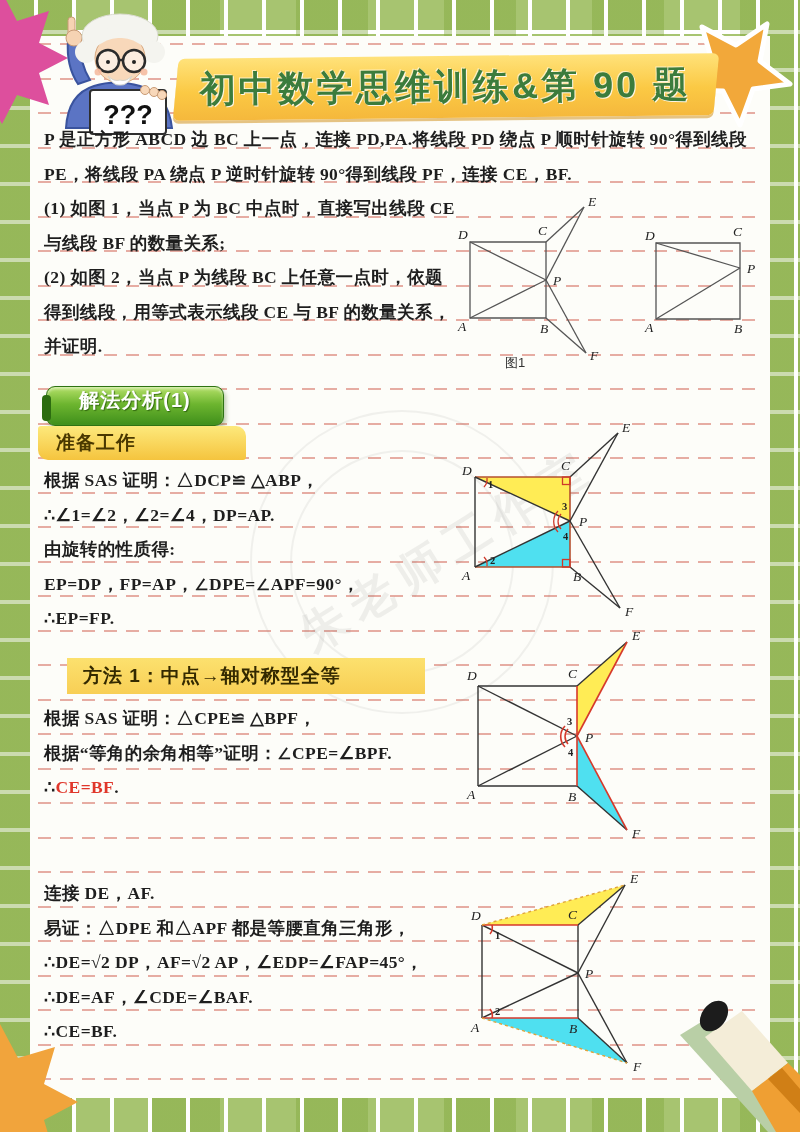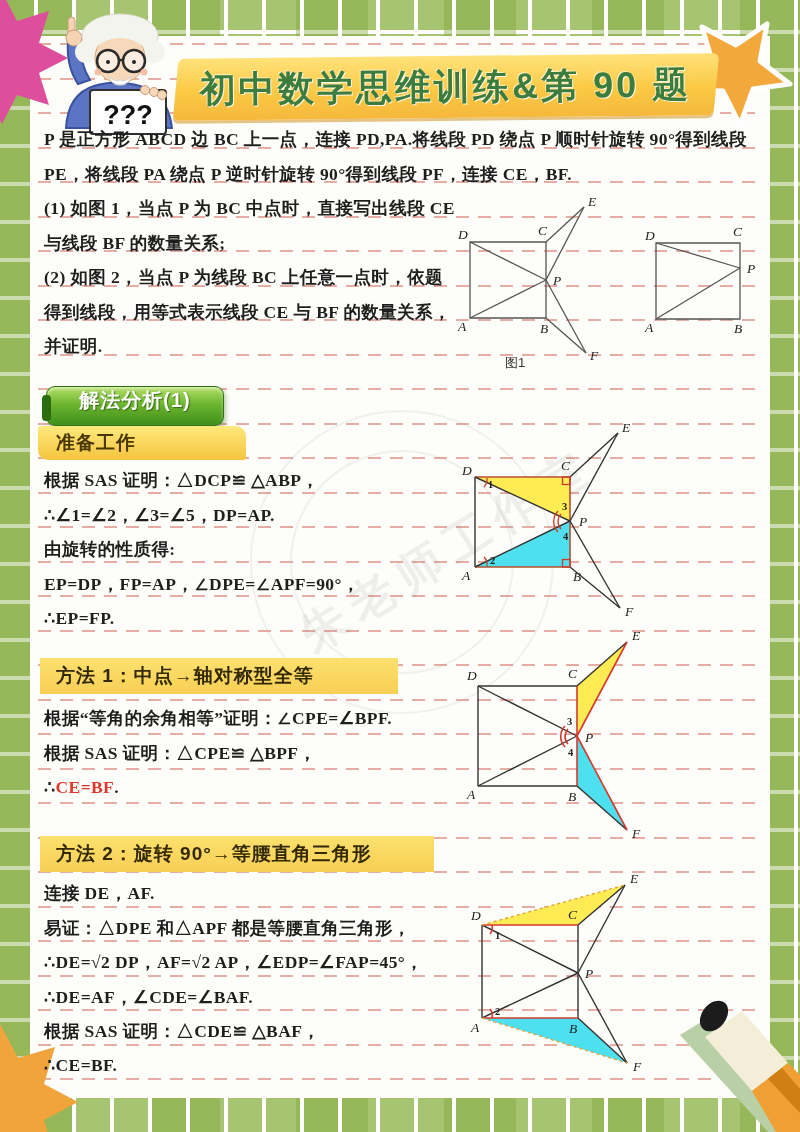--- a/index.html
+++ b/index.html
@@ -35,21 +35,21 @@
   .badge-green::before{content:"";position:absolute;left:-5px;top:8px;width:9px;height:26px;
     background:#2c6c10;border-radius:4px;}
   .badge-green-text{color:#fff;font-size:20px;font-weight:800;letter-spacing:1px;
     text-shadow:1px 1px 1px rgba(40,90,10,0.8);}
   .banner-yellow{position:absolute;display:flex;align-items:center;
     background:linear-gradient(180deg,#fde97c 0%,#f5c43e 100%);
     border-radius:3px 10px 3px 10px;color:#4a3800;font-weight:800;font-size:19px;
     letter-spacing:1px;padding:0 18px;height:34px;}
   .banner-method{position:absolute;display:flex;align-items:center;
     background:linear-gradient(180deg,#fce16e 0%,#f8cf55 100%);
-    color:#332900;font-weight:800;font-size:19px;letter-spacing:1px;padding:0 16px;height:36px;}
+    color:#332900;font-weight:800;font-size:19px;letter-spacing:1px;padding:0 16px;height:36px;margin-left:27px;}
   
   .wm-ring{position:absolute;border:2px solid rgba(130,130,130,0.10);border-radius:50%;}
   .wm-text{position:absolute;transform:rotate(-32deg);font-size:46px;letter-spacing:10px;
     color:rgba(110,110,110,0.10);font-weight:700;white-space:nowrap;}
   svg{position:absolute;overflow:visible;}
   svg text{font-family:"Liberation Serif","DejaVu Serif",serif;font-style:italic;font-size:13.5px;fill:#222;}
   svg text.num{font-size:10.5px;font-style:normal;font-weight:bold;}
   svg text.cap{font-style:normal;font-family:"Liberation Sans",sans-serif;font-size:13px;fill:#333;}
 </style>
 </head>
@@ -184,21 +184,21 @@
 
   <div class="badge-green">
     <span class="badge-green-text">解法分析(1)</span>
   </div>
   <div class="banner-yellow" style="left:38px;top:426px;width:172px;">
     <span>准备工作</span>
   </div>
 
   <div class="block" style="left:44px;top:463px;">
     <div class="tline">根据 SAS 证明：△DCP≌ △ABP，</div>
-    <div class="tline">∴∠1=∠2，∠3=∠5，DP=AP.</div>
+    <div class="tline">∴∠1=∠2，∠2=∠4，DP=AP.</div>
     <div class="tline">由旋转的性质得:</div>
     <div class="tline">EP=DP，FP=AP，∠DPE=∠APF=90°，</div>
     <div class="tline">∴EP=FP.</div>
   </div>
 
   <svg style="left:440px;top:418px" width="250" height="215" viewBox="0 0 250 215">
     <polygon points="35,59 130,59 130,103" fill="#ffec55" stroke="none"></polygon>
     <polygon points="35,149 130,149 130,103" fill="#4fe0f0" stroke="none"></polygon>
     <g stroke="#b5502f" stroke-width="1.6" fill="none">
       <line x1="35" y1="59" x2="130" y2="59"></line>
@@ -232,22 +232,22 @@
     <text x="48" y="70" class="num">1</text>
     <text x="50" y="146" class="num">2</text>
     <text x="122" y="92" class="num">3</text>
     <text x="123" y="122" class="num">4</text>
   </svg>
 
   <div class="banner-method" style="left:40px;top:658px;width:326px;">
     <span>方法 1：中点→轴对称型全等</span>
   </div>
   <div class="block" style="left:44px;top:701px;">
+    <div class="tline">根据 SAS 证明：△CPE≌ △BPF，</div>
     <div class="tline">根据“等角的余角相等”证明：∠CPE=∠BPF.</div>
-    <div class="tline">根据 SAS 证明：△CPE≌ △BPF，</div>
     <div class="tline">
       <span>∴</span>
         <span class="red">CE=BF</span>
         <span>.</span>
     </div>
   </div>
 
   <svg style="left:440px;top:628px" width="250" height="225" viewBox="0 0 250 225">
     <polygon points="137,58 137,108 187,14" fill="#ffec55" stroke="none"></polygon>
     <polygon points="137,158 137,108 187,202" fill="#4fe0f0" stroke="none"></polygon>
@@ -271,29 +271,25 @@
     <text x="128" y="50">C</text>
     <text x="145" y="114">P</text>
     <text x="192" y="12">E</text>
     <text x="27" y="171">A</text>
     <text x="128" y="173">B</text>
     <text x="192" y="210">F</text>
     <text x="127" y="97" class="num">3</text>
     <text x="128" y="128" class="num">4</text>
   </svg>
 
-  <div class="banner-method" style="left:40px;top:836px;width:362px;">
-    <span>方法 2：旋转 90°→等腰直角三角形</span>
-  </div>
   <div class="block" style="left:44px;top:876px;">
     <div class="tline">连接 DE，AF.</div>
     <div class="tline">易证：△DPE 和△APF 都是等腰直角三角形，</div>
     <div class="tline">∴DE=√2 DP，AF=√2 AP，∠EDP=∠FAP=45°，</div>
     <div class="tline">∴DE=AF，∠CDE=∠BAF.</div>
-    <div class="tline">根据 SAS 证明：△CDE≌ △BAF，</div>
     <div class="tline">∴CE=BF.</div>
   </div>
 
   <svg style="left:442px;top:862px" width="270" height="225" viewBox="0 0 270 225">
     <polygon points="40,63 136,63 183,23" fill="#ffec55" stroke="none"></polygon>
     <polygon points="40,156 136,156 185,201" fill="#4fe0f0" stroke="none"></polygon>
     <g stroke="#333" stroke-width="1.4" fill="none">
       <line x1="40" y1="63" x2="40" y2="156"></line>
         <line x1="136" y1="63" x2="136" y2="156"></line>
       <line x1="40" y1="63" x2="136" y2="111"></line>

